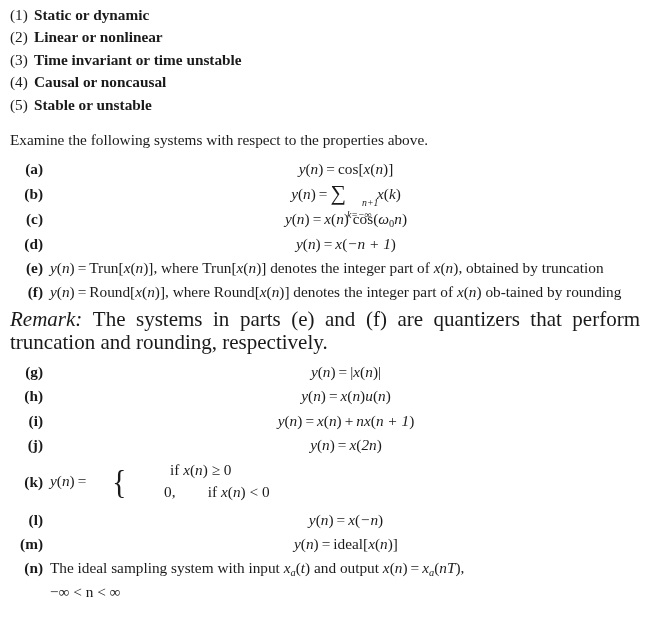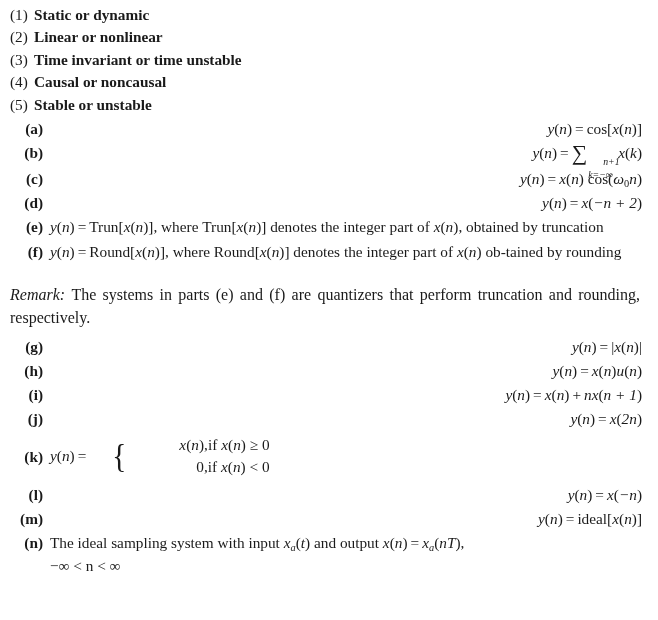--- a/index.html
+++ b/index.html
@@ -66,27 +66,27 @@
     padding-right: 7px;
     box-sizing: border-box;
     white-space: nowrap;
   }
   .item-body {
     flex: 1 1 auto;
     text-align: justify;
     text-justify: inter-word;
     padding-right: 4px;
   }
-  .item-body.nowrap { white-space: nowrap; text-align: right; }
+  .item-body.nowrap { white-space: nowrap; text-align: center; }
 
   
   .remark {
-    font-size: 16px;
+    font-size: 21px;
     line-height: 23px;
-    margin-top: 20px;
+    margin-top: 5px;
     margin-bottom: 6px;
     margin-left: 0px;
     text-align: justify;
     padding-right: 6px;
   }
   .remark .rlabel { font-style: italic; }
 
   
   .math { font-style: italic; }
   .mathup { font-style: normal; }
@@ -191,41 +191,42 @@
       <span class="prop-text">Causal or noncausal</span>
     </div>
 
     <div class="prop-row">
       <span class="prop-num">(5)</span>
       <span class="prop-text">Stable or unstable</span>
     </div>
 
   </div>
 
+  <div class="intro">Examine the following systems with respect to the properties above.</div>
 
   <div class="items">
 
     <div class="item">
       <span class="item-label">(a)</span>
       <span class="item-body nowrap"><span class="math">y</span><span class="mathup">(</span><span class="math">n</span><span class="mathup">)</span><span class="op">=</span><span class="mathup">cos</span><span class="mathup">[</span><span class="math">x</span><span class="mathup">(</span><span class="math">n</span><span class="mathup">)</span><span class="mathup">]</span></span>
     </div>
 
     <div class="item">
       <span class="item-label">(b)</span>
       <span class="item-body nowrap"><span class="math">y</span><span class="mathup">(</span><span class="math">n</span><span class="mathup">)</span><span class="op">=</span><span class="sum"><span class="sig">∑</span><span class="lim"><span class="sup">n+1</span><span class="sub">k=−∞</span></span><span class="pad"></span></span><span class="math">x</span><span class="mathup">(</span><span class="math">k</span><span class="mathup">)</span></span>
     </div>
 
     <div class="item">
       <span class="item-label">(c)</span>
       <span class="item-body nowrap"><span class="math">y</span><span class="mathup">(</span><span class="math">n</span><span class="mathup">)</span><span class="op">=</span><span class="math">x</span><span class="mathup">(</span><span class="math">n</span><span class="mathup">)&nbsp;</span><span class="mathup">cos</span><span class="mathup">(</span><span class="math">ω</span><sub style="font-style:normal">0</sub><span class="math">n</span><span class="mathup">)</span></span>
     </div>
 
     <div class="item">
       <span class="item-label">(d)</span>
-      <span class="item-body nowrap"><span class="math">y</span><span class="mathup">(</span><span class="math">n</span><span class="mathup">)</span><span class="op">=</span><span class="math">x</span><span class="mathup">(</span><span class="math">−n + 2</span><span class="mathup">)</span></span>
+      <span class="item-body nowrap"><span class="math">y</span><span class="mathup">(</span><span class="math">n</span><span class="mathup">)</span><span class="op">=</span><span class="math">x</span><span class="mathup">(</span><span class="math">−n + 1</span><span class="mathup">)</span></span>
     </div>
 
     <div class="item">
       <span class="item-label">(e)</span>
       <span class="item-body"><span class="math">y</span><span class="mathup">(</span><span class="math">n</span><span class="mathup">)</span><span class="op">=</span><span class="mathup">Trun</span><span class="mathup">[</span><span class="math">x</span><span class="mathup">(</span><span class="math">n</span><span class="mathup">)]</span><span class="mathup">,&nbsp;</span><span>where</span>&nbsp;<span class="mathup">Trun</span><span class="mathup">[</span><span class="math">x</span><span class="mathup">(</span><span class="math">n</span><span class="mathup">)]</span>&nbsp;<span>denotes the integer part of</span>&nbsp;<span class="math">x</span><span class="mathup">(</span><span class="math">n</span><span class="mathup">)</span><span>, obtained by truncation</span></span>
     </div>
 
     <div class="item">
       <span class="item-label">(f)</span>
       <span class="item-body"><span class="math">y</span><span class="mathup">(</span><span class="math">n</span><span class="mathup">)</span><span class="op">=</span><span class="mathup">Round</span><span class="mathup">[</span><span class="math">x</span><span class="mathup">(</span><span class="math">n</span><span class="mathup">)]</span><span class="mathup">,&nbsp;</span><span>where</span>&nbsp;<span class="mathup">Round</span><span class="mathup">[</span><span class="math">x</span><span class="mathup">(</span><span class="math">n</span><span class="mathup">)]</span>&nbsp;<span>denotes the integer part of</span>&nbsp;<span class="math">x</span><span class="mathup">(</span><span class="math">n</span><span class="mathup">)</span>&nbsp;<span>ob-tained by rounding</span></span>
@@ -258,21 +259,20 @@
     </div>
 
     <div class="item" style="margin-top:3px">
       <span class="item-label" style="padding-top:11px">(k)</span>
       <span class="item-body nowrap" style="display:flex;align-items:center;gap:20px;">
         <span style="padding-top:0px;white-space:nowrap;"><span class="math">y</span><span class="mathup">(</span><span class="math">n</span><span class="mathup">)</span><span class="op">=</span></span>
         <span class="cases">
           <span class="brace">{</span>
           <span class="rows">
             <span class="crow">
-              <span class="cval"><span class="math">x</span><span class="mathup">(</span><span class="math">n</span><span class="mathup">)</span><span class="mathup">,</span></span>
               <span class="ccond"><span class="mathup">if</span>&nbsp;<span class="math">x</span><span class="mathup">(</span><span class="math">n</span><span class="mathup">)</span>&nbsp;<span class="mathup">≥ 0</span></span>
             </span>
             <span class="crow">
               <span class="cval"><span class="mathup">0,</span></span>
               <span class="ccond"><span class="mathup">if</span>&nbsp;<span class="math">x</span><span class="mathup">(</span><span class="math">n</span><span class="mathup">)</span>&nbsp;<span class="mathup">&lt; 0</span></span>
             </span>
           </span>
         </span>
       </span>
     </div>

